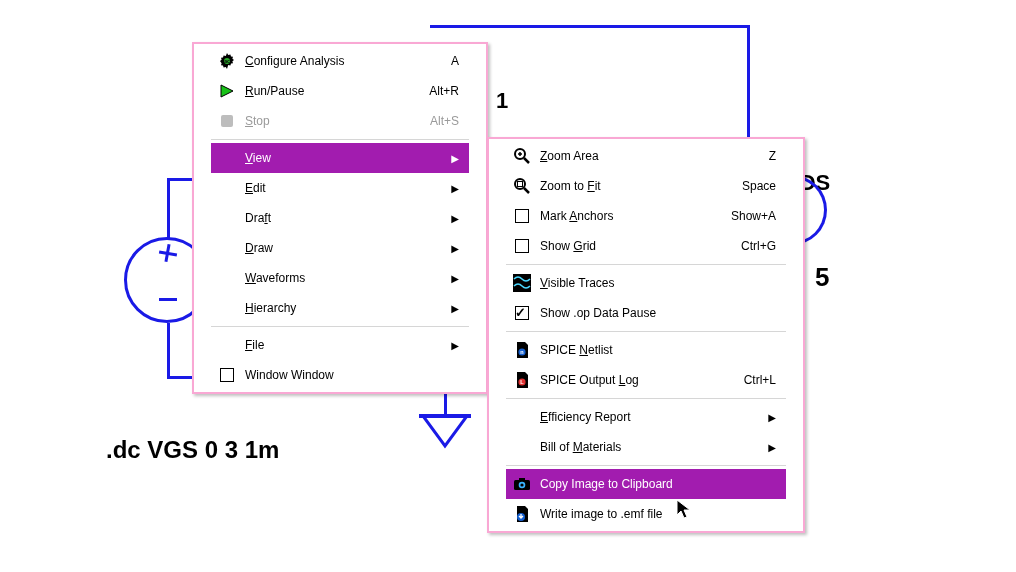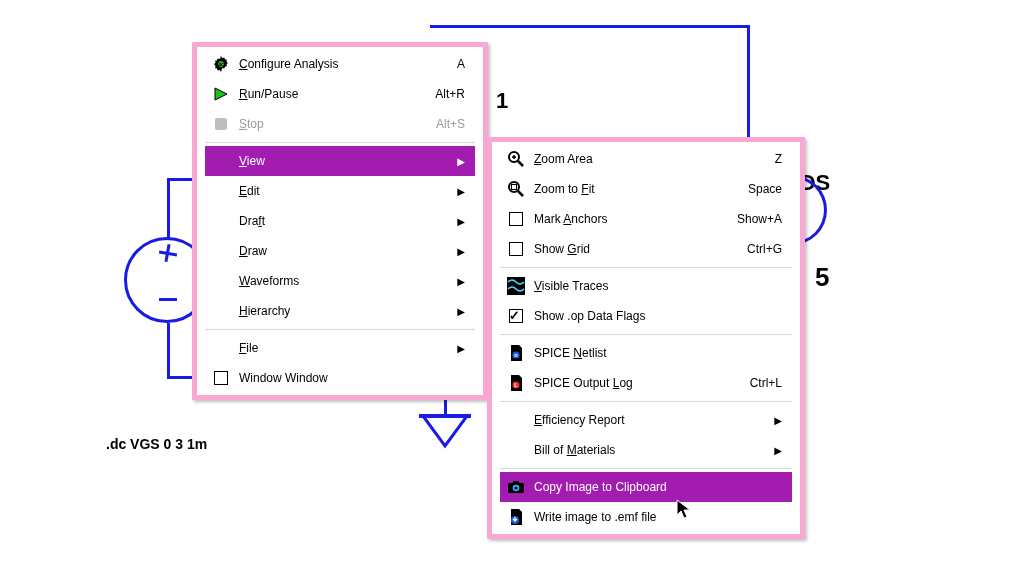--- a/index.html
+++ b/index.html
@@ -18,41 +18,41 @@
   .wire-v { width: 3px; }
   .comp-label {
     position: absolute;
     font-weight: 700;
     font-size: 22px;
     color: #000;
   }
   .directive {
     position: absolute;
     font-weight: 700;
-    font-size: 14px;
+    font-size: 24px;
     color: #000;
   }
   
   .vsrc {
     position: absolute;
     width: 86px; height: 86px;
     border: 3px solid #1a1ae6;
     border-radius: 50%;
   }
   
   .gnd { position: absolute; }
   .gnd .stem { position: absolute; left: 50%; margin-left: -1.5px; top: 0; width: 3px; height: 22px; background: #1a1ae6; }
   .gnd svg { display: block; }
   
   .menu {
     position: absolute;
     background: #fff;
-    border: 5px solid #f9a8d4;
+    border: 2px solid #f9a8d4;
     box-shadow: 2px 2px 3px rgba(0,0,0,.25);
-    padding: 2px 8px;
+    padding: 2px 17px;
   }
   .menu .item {
     display: flex;
     align-items: center;
     height: 30px;
     padding: 0 10px 0 6px;
     color: #000;
     position: relative;
     white-space: nowrap;
   }
@@ -234,21 +234,21 @@
           <path d="M1 5 Q5 1 9 5 T17 5" stroke="#4bd8ff" fill="none" stroke-width="1.6"></path>
           <path d="M1 12 Q5 8 9 12 T17 12" stroke="#4bd8ff" fill="none" stroke-width="1.6"></path>
         </svg>
     </span>
     <span class="label"><span class="underline">V</span>isible Traces</span>
   </div>
   <div class="item">
     <span class="icon">
         <span class="checkbox checked"></span>
       </span>
-    <span class="label">Show .op Data Flags</span>
+    <span class="label">Show .op Data Pause</span>
   </div>
   <div class="sep"></div>
   <div class="item">
     <span class="icon">
       <svg width="18" height="18" viewBox="0 0 18 18">
           <path d="M4 1h8l3 3v13H4z" fill="#000"></path>
           <circle cx="9" cy="11" r="3.6" fill="#1560d0"></circle>
           <text x="9" y="13" text-anchor="middle" font-size="5.5" fill="#fff" font-weight="700">n</text>
         </svg>
     </span>

